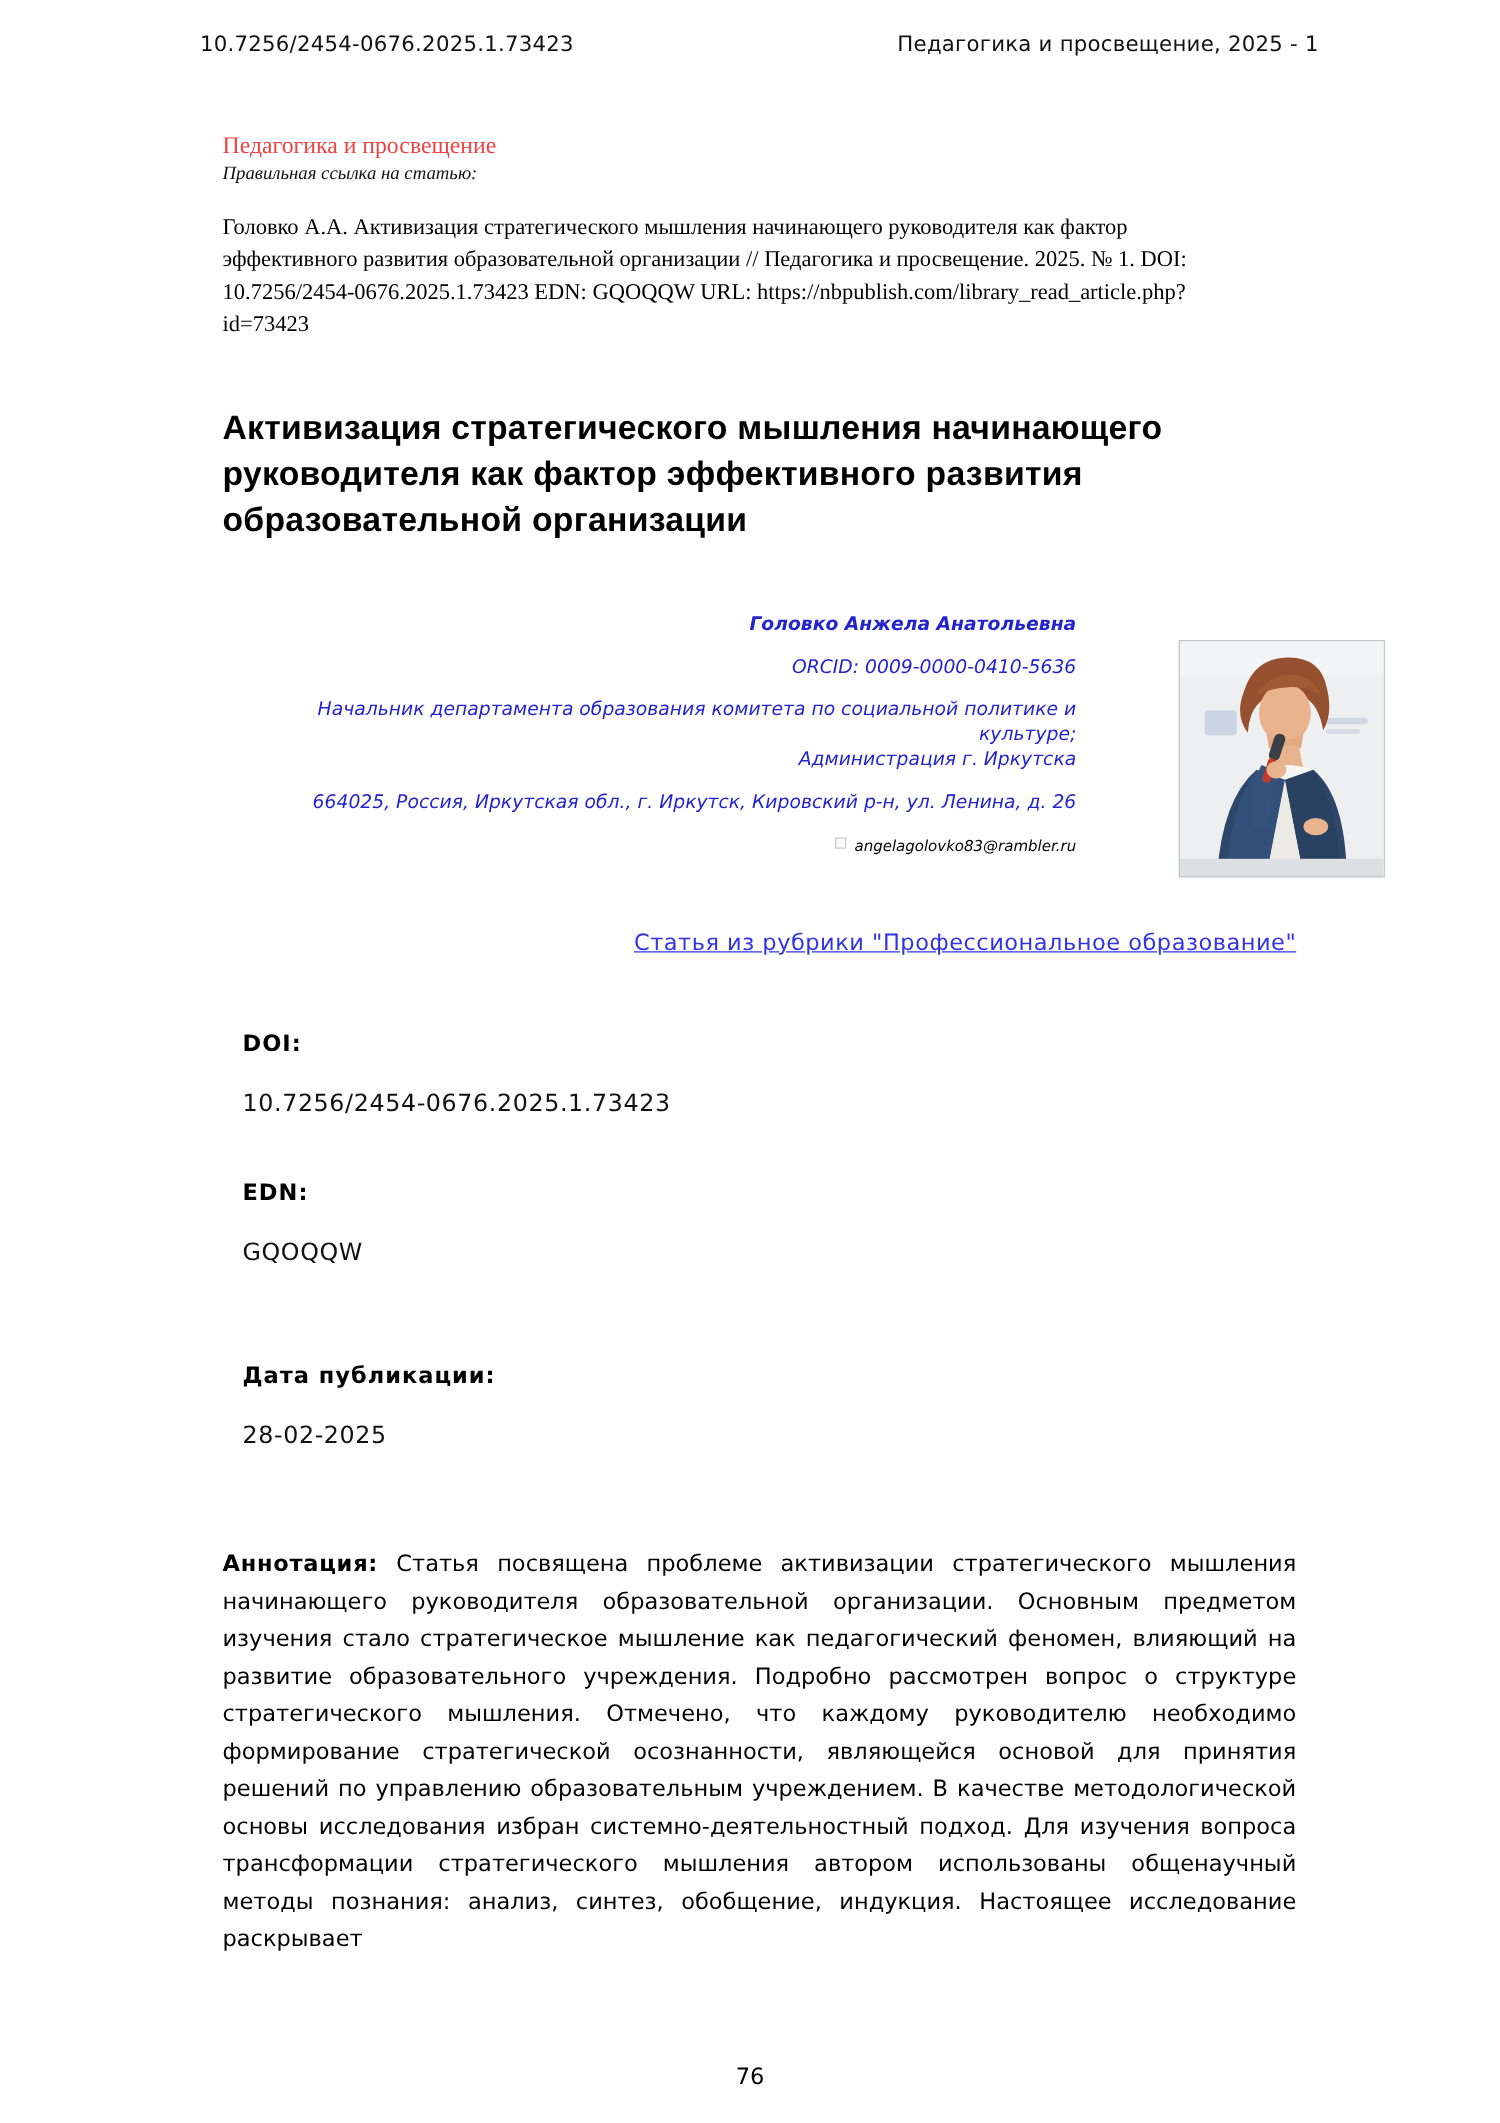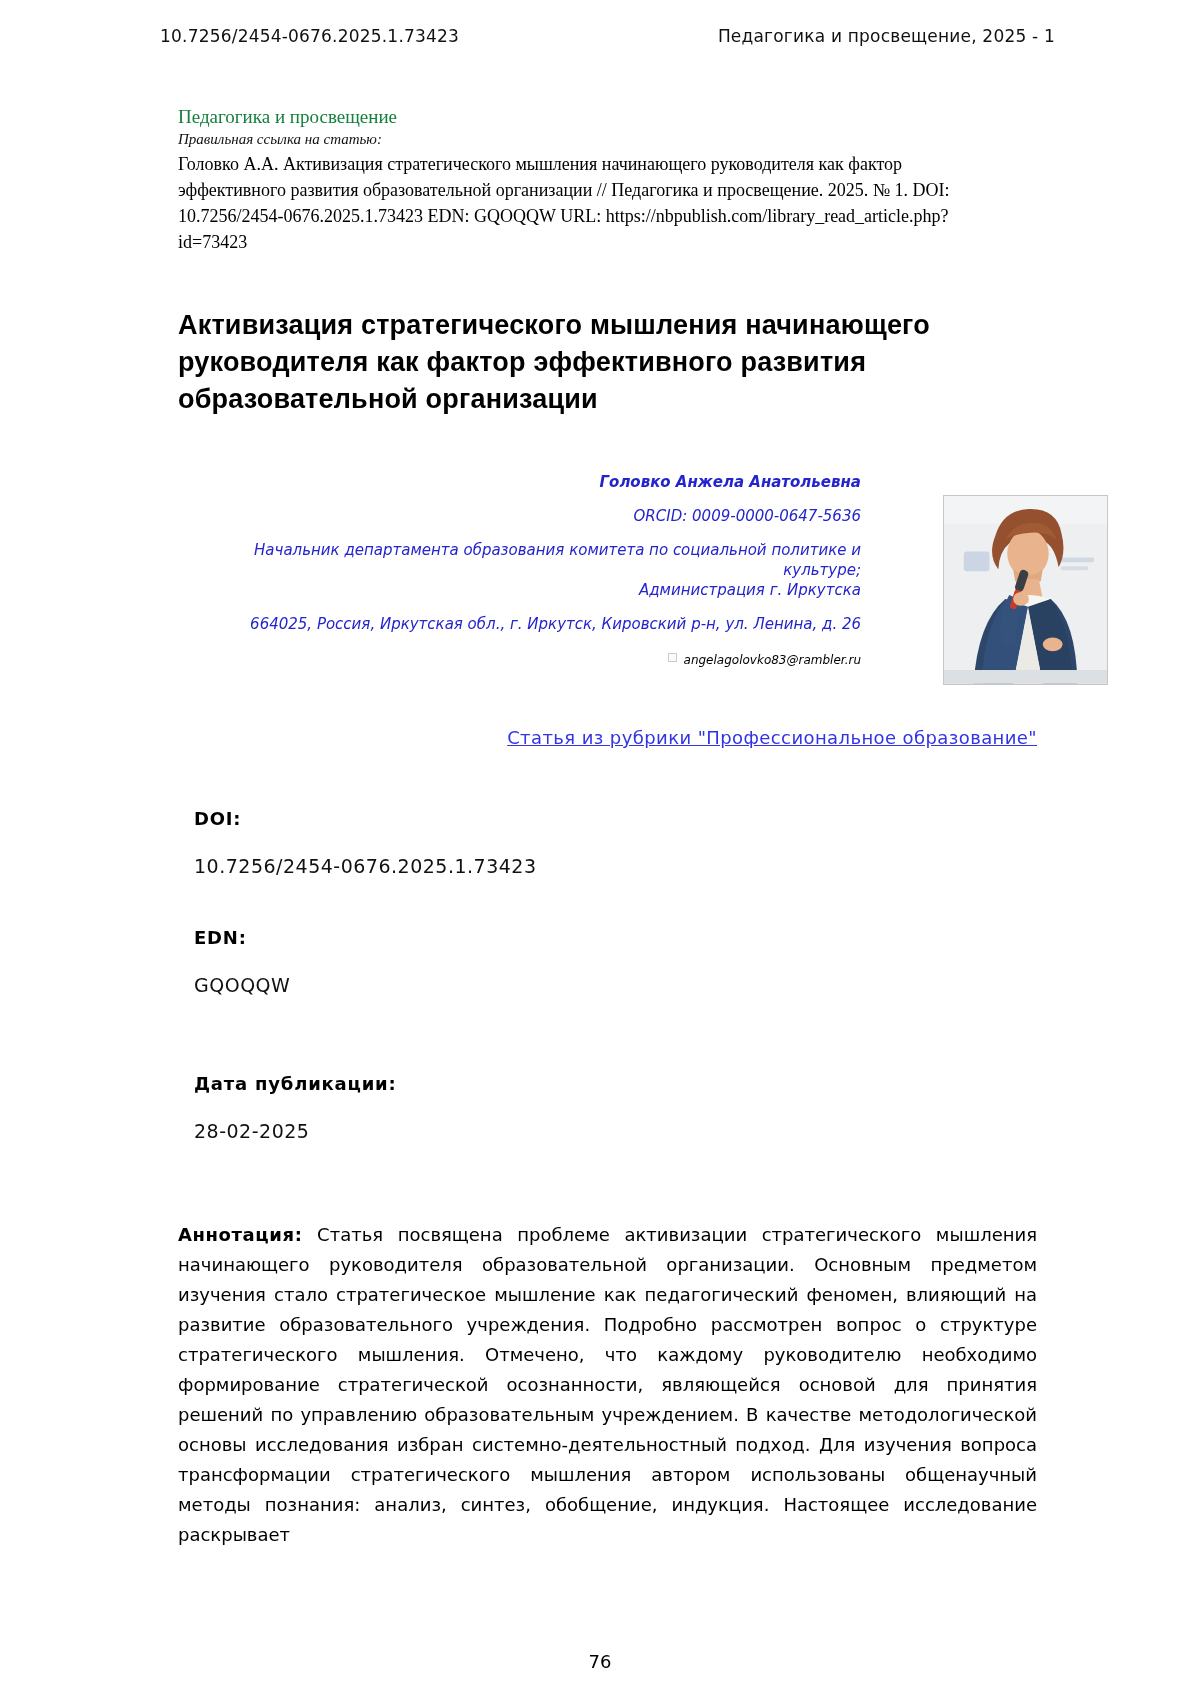--- a/index.html
+++ b/index.html
@@ -10,23 +10,23 @@
     font-family:"DejaVu Sans", sans-serif;
   }
   .running-header {
     position:absolute; top:26px; left:160px; right:145px;
     display:flex; justify-content:space-between;
     font-size:17px; color:#111; letter-spacing:0.2px;
   }
   .content { position:absolute; top:0; left:178px; width:859px; }
 
   .citation { margin-top:106px; font-family:"Liberation Serif", serif; }
-  .cit-journal { font-size:19px; color:#15803d; }
+  .cit-journal { font-size:19px; color:#ef4444; }
   .cit-label   { font-size:15px; font-style:italic; margin-top:3px; color:#111; }
-  .cit-text    { font-size:18px; line-height:26px; margin-top:3px; max-width:835px; color:#000; }
+  .cit-text    { font-size:18px; line-height:26px; margin-top:20px; max-width:835px; color:#000; }
 
   h1.title {
     margin-top:52px; max-width:810px;
     font-family:"Liberation Sans", sans-serif;
     font-size:27px; line-height:37px; font-weight:bold; color:#000;
     letter-spacing:0.2px;
   }
 
   .author-row { display:flex; align-items:flex-start; margin-top:54px; width:930px;font-style:italic; }
   .author-info { flex:1 1 auto; text-align:right; color:#2424cd; font-size:15px; line-height:20px; }
@@ -73,21 +73,21 @@
       <div class="cit-journal">Педагогика и просвещение</div>
       <div class="cit-label">Правильная ссылка на статью:</div>
       <div class="cit-text">Головко А.А. Активизация стратегического мышления начинающего руководителя как фактор эффективного развития образовательной организации // Педагогика и просвещение. 2025. № 1. DOI: 10.7256/2454-0676.2025.1.73423 EDN: GQOQQW URL: https://nbpublish.com/library_read_article.php?id=73423</div>
     </div>
 
     <h1 class="title">Активизация стратегического мышления начинающего руководителя как фактор эффективного развития образовательной организации</h1>
 
     <div class="author-row">
       <div class="author-info">
         <div class="a-name">Головко Анжела Анатольевна</div>
-        <div class="a-orcid">ORCID: 0009-0000-0647-5636</div>
+        <div class="a-orcid">ORCID: 0009-0000-0410-5636</div>
         <div class="a-affil">
           <div>Начальник департамента образования комитета по социальной политике и культуре;</div>
           <div>Администрация г. Иркутска</div>
         </div>
         <div class="a-address">664025, Россия, Иркутская обл., г. Иркутск, Кировский р-н, ул. Ленина, д. 26</div>
         <div class="a-email">
           <span class="mail-ph"></span><span>angelagolovko83@rambler.ru</span>
         </div>
       </div>
       <div class="photo-box">

